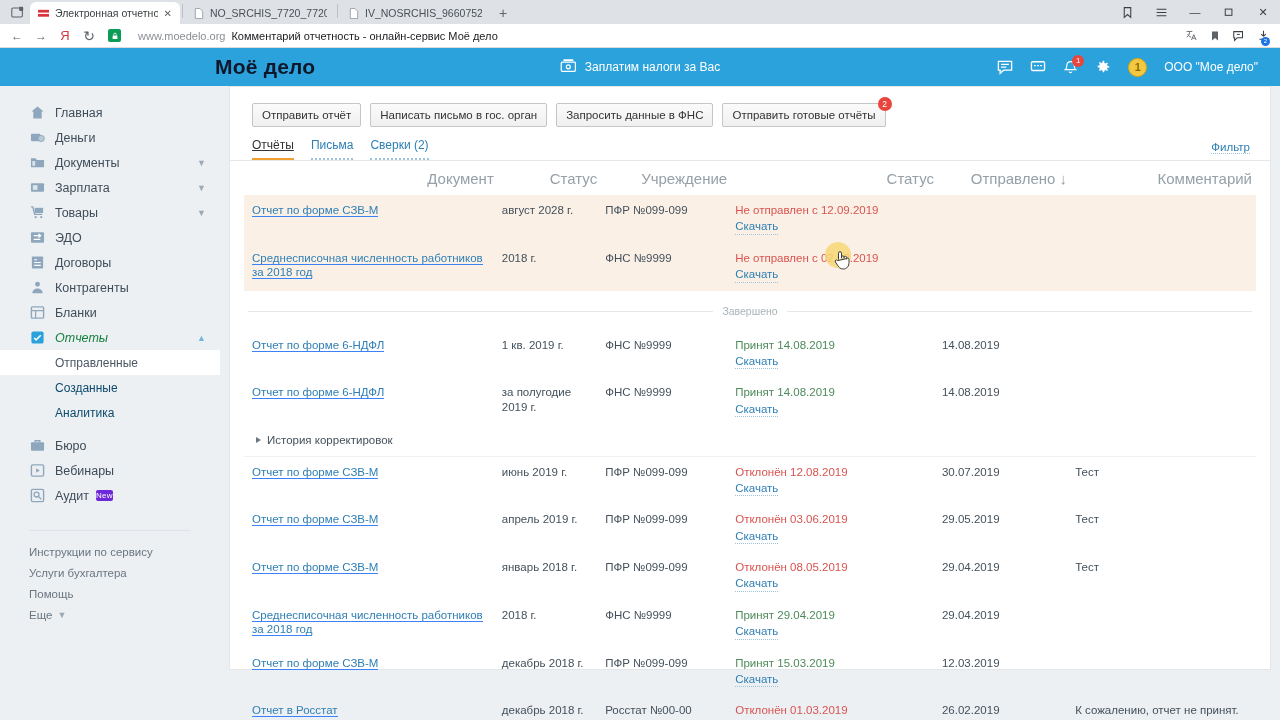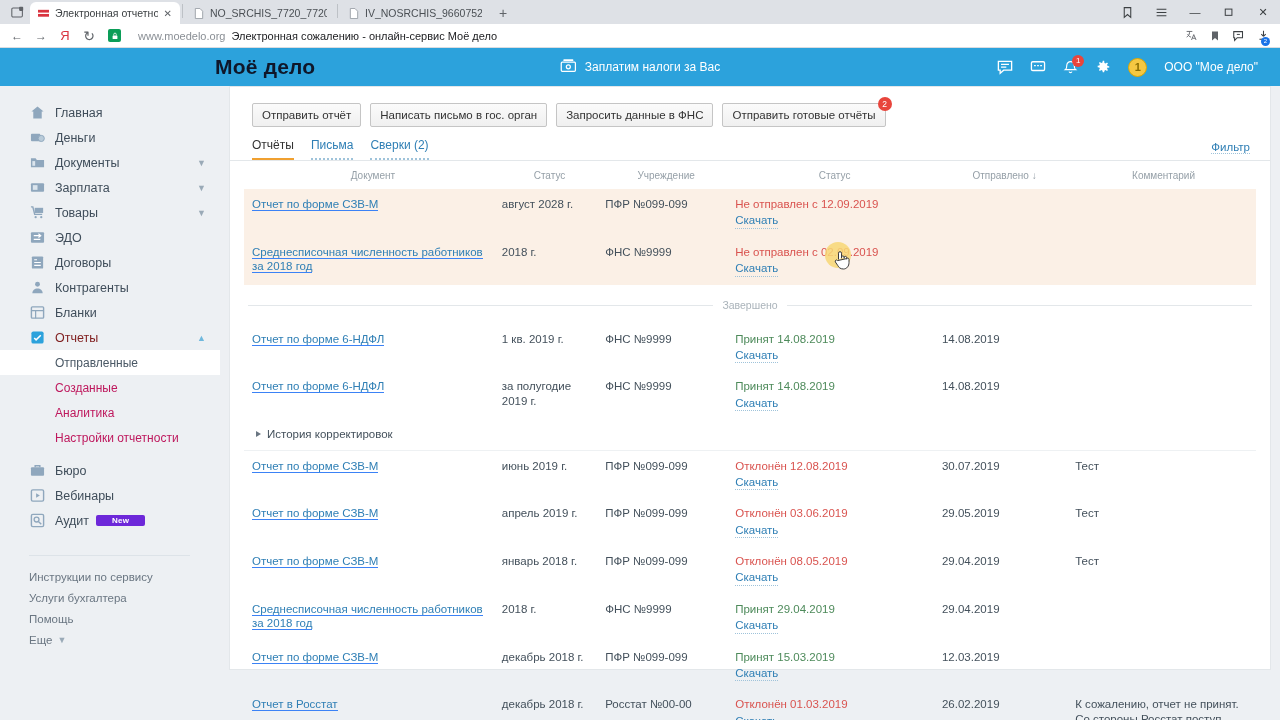--- a/index.html
+++ b/index.html
@@ -110,26 +110,26 @@
   .nav-item {
     display: flex; align-items: center; height: 25px;
     padding-left: 29px; padding-right: 14px;
     font-size: 12.5px; color: #3f4d5a; position: relative;
   }
   .nav-item .nav-icon {
     width: 16px; height: 16px; flex: none; margin-right: 10px;
     display: flex; align-items: center; justify-content: center;
   }
   .nav-item .nav-label { flex: 1; white-space: nowrap; }
-  .nav-item.active .nav-label { color: #7f1d1d; }
+  .nav-item.active .nav-label { color: #15803d; font-style: italic; }
   .chev { font-size: 9px; color: #9aaab7; flex: none; }
   .nav-group { margin-bottom: 22px; }
   .subnav-item {
     height: 25px; display: flex; align-items: center;
-    padding-left: 55px; font-size: 12px; color: #be185d;
+    padding-left: 55px; font-size: 12px; color: #0c4a6e;
   }
   .subnav-item.active { background: #fff; color: #4a5865; }
   .sidebar-sep { height: 1px; background: #dde3e8; margin: 12px 30px 10px 29px; }
   .sidebar-link {
     height: 21px; display: flex; align-items: center; gap: 5px;
     padding-left: 29px; font-size: 11.5px; color: #6a7682;
   }
 
   
   .main { flex: 1; padding: 0 9px 0 9px; }
@@ -154,34 +154,34 @@
   }
   .tabs-row {
     display: flex; align-items: flex-end; gap: 17px;
     padding: 11px 0 0 8px; position: relative;
   }
   .tab-link {
     font-size: 12px; color: #2f7fb5; padding-bottom: 6px;
     border-bottom: 2px dotted #9fc3da;
   }
   .tab-link.active {
-    color: #333; border-bottom: 2px solid #f0a030;
+    color: #333; border-bottom: 2px solid #f0a030; text-decoration: underline;
   }
   .filter-link {
     position: absolute; right: 6px; bottom: 6px;
     font-size: 11.5px; color: #2f7fb5;
     border-bottom: 1px dotted #9fc3da;
   }
   .tabs-underline { height: 1px; background: #e3e7ea; margin: 0 -14px; }
 
   
   table.reports { width: 100%; border-collapse: collapse; table-layout: fixed; }
   table.reports th {
-    font-size: 10px; color: #96a0a8; font-weight: normal;
-    text-align: center; padding: 9px 4px 8px 4px; vertical-align: top;
+    font-size: 15px; color: #96a0a8; font-weight: normal;
+    text-align: right; padding: 9px 4px 8px 4px; vertical-align: top;
   }
   table.reports td {
     font-size: 11.5px; color: #43505b; padding: 8px 4px 8px 4px;
     vertical-align: top; line-height: 1.25;
   }
   .c-doc { width: 162px; padding-left: 8px !important; }
   .c-per { width: 66px; }
   .c-org { width: 83px; }
   .c-sta { width: 132px; }
   .c-sen { width: 85px; }
@@ -211,21 +211,21 @@
   .hairline td { border-top: 1px solid #eef1f3; }
 
   
   .cursor-halo {
     position: absolute; width: 26px; height: 26px; border-radius: 50%;
     background: #f7d774; opacity: .85; pointer-events: none;
   }
   .cursor-hand { position: absolute; pointer-events: none; }
   .badge-new {
     background: #6d28d9; color: #fff; font-size: 8px; border-radius: 2px;
-    padding: 1px 16px; margin-left: 7px; letter-spacing: .3px; font-weight: bold;
+    padding: 1px 0; margin-left: 7px; letter-spacing: .3px;
   }
 </style>
 </head>
 <body>
 
 <div class="browser-tabstrip">
   <div class="tabstrip-leading-icon">
     <svg width="13" height="13" viewBox="0 0 16 16">
         <rect x="1" y="2.5" width="13" height="11" rx="1.5" fill="none" stroke="#5f6368" stroke-width="1.3"></rect>
         <rect x="10" y="1" width="5" height="5" rx="1" fill="#5f6368"></rect>
@@ -293,21 +293,21 @@
   <div class="tb-btn" style="font-size:14px;">↻</div>
 
   <div class="omnibox">
     <span class="lock-badge">
       <svg width="8" height="8" viewBox="0 0 10 10">
           <rect x="2" y="4.3" width="6" height="4.4" rx="0.7" fill="#fff"></rect>
           <path d="M3.4 4.3V3a1.6 1.6 0 0 1 3.2 0v1.3" fill="none" stroke="#fff" stroke-width="1"></path>
         </svg>
     </span>
     <span class="url">www.moedelo.org</span>
-    <span class="pagetitle">Электронная сожалению - онлайн-сервис Моё дело</span>
+    <span class="pagetitle">Комментарий отчетность - онлайн-сервис Моё дело</span>
   </div>
 
   <div class="tb-right">
     <div class="tb-btn">
       <svg width="13" height="13" viewBox="0 0 16 16">
           <path d="M2 3h7M5.5 3v1.6c0 2.3-1.5 4.4-3.5 5.4M3.2 6.4c.9 2 2.6 3.2 4.3 3.6" fill="none" stroke="#5f6368" stroke-width="1.1"></path>
           <path d="M8 13.5l2.8-6.6 2.8 6.6M9.3 11.4h3.2" fill="none" stroke="#5f6368" stroke-width="1.1"></path>
         </svg>
     </div>
     <div class="tb-btn">
@@ -485,23 +485,20 @@
       </div>
 
       <div class="subnav-item active">
         <span>Отправленные</span>
       </div>
       <div class="subnav-item">
         <span>Созданные</span>
       </div>
       <div class="subnav-item">
         <span>Аналитика</span>
-      </div>
-      <div class="subnav-item">
-        <span>Настройки отчетности</span>
       </div>
 
       <div class="nav-item" style="margin-top:8px;">
         <span class="nav-icon">
           <svg width="15" height="15" viewBox="0 0 16 16">
               <rect x="1" y="4.5" width="14" height="9" rx="1" fill="#8fa7bd"></rect>
               <path d="M5.5 4.5V3h5v1.5" fill="none" stroke="#8fa7bd" stroke-width="1.5"></path>
             </svg>
         </span>
         <span class="nav-label">Бюро</span>

